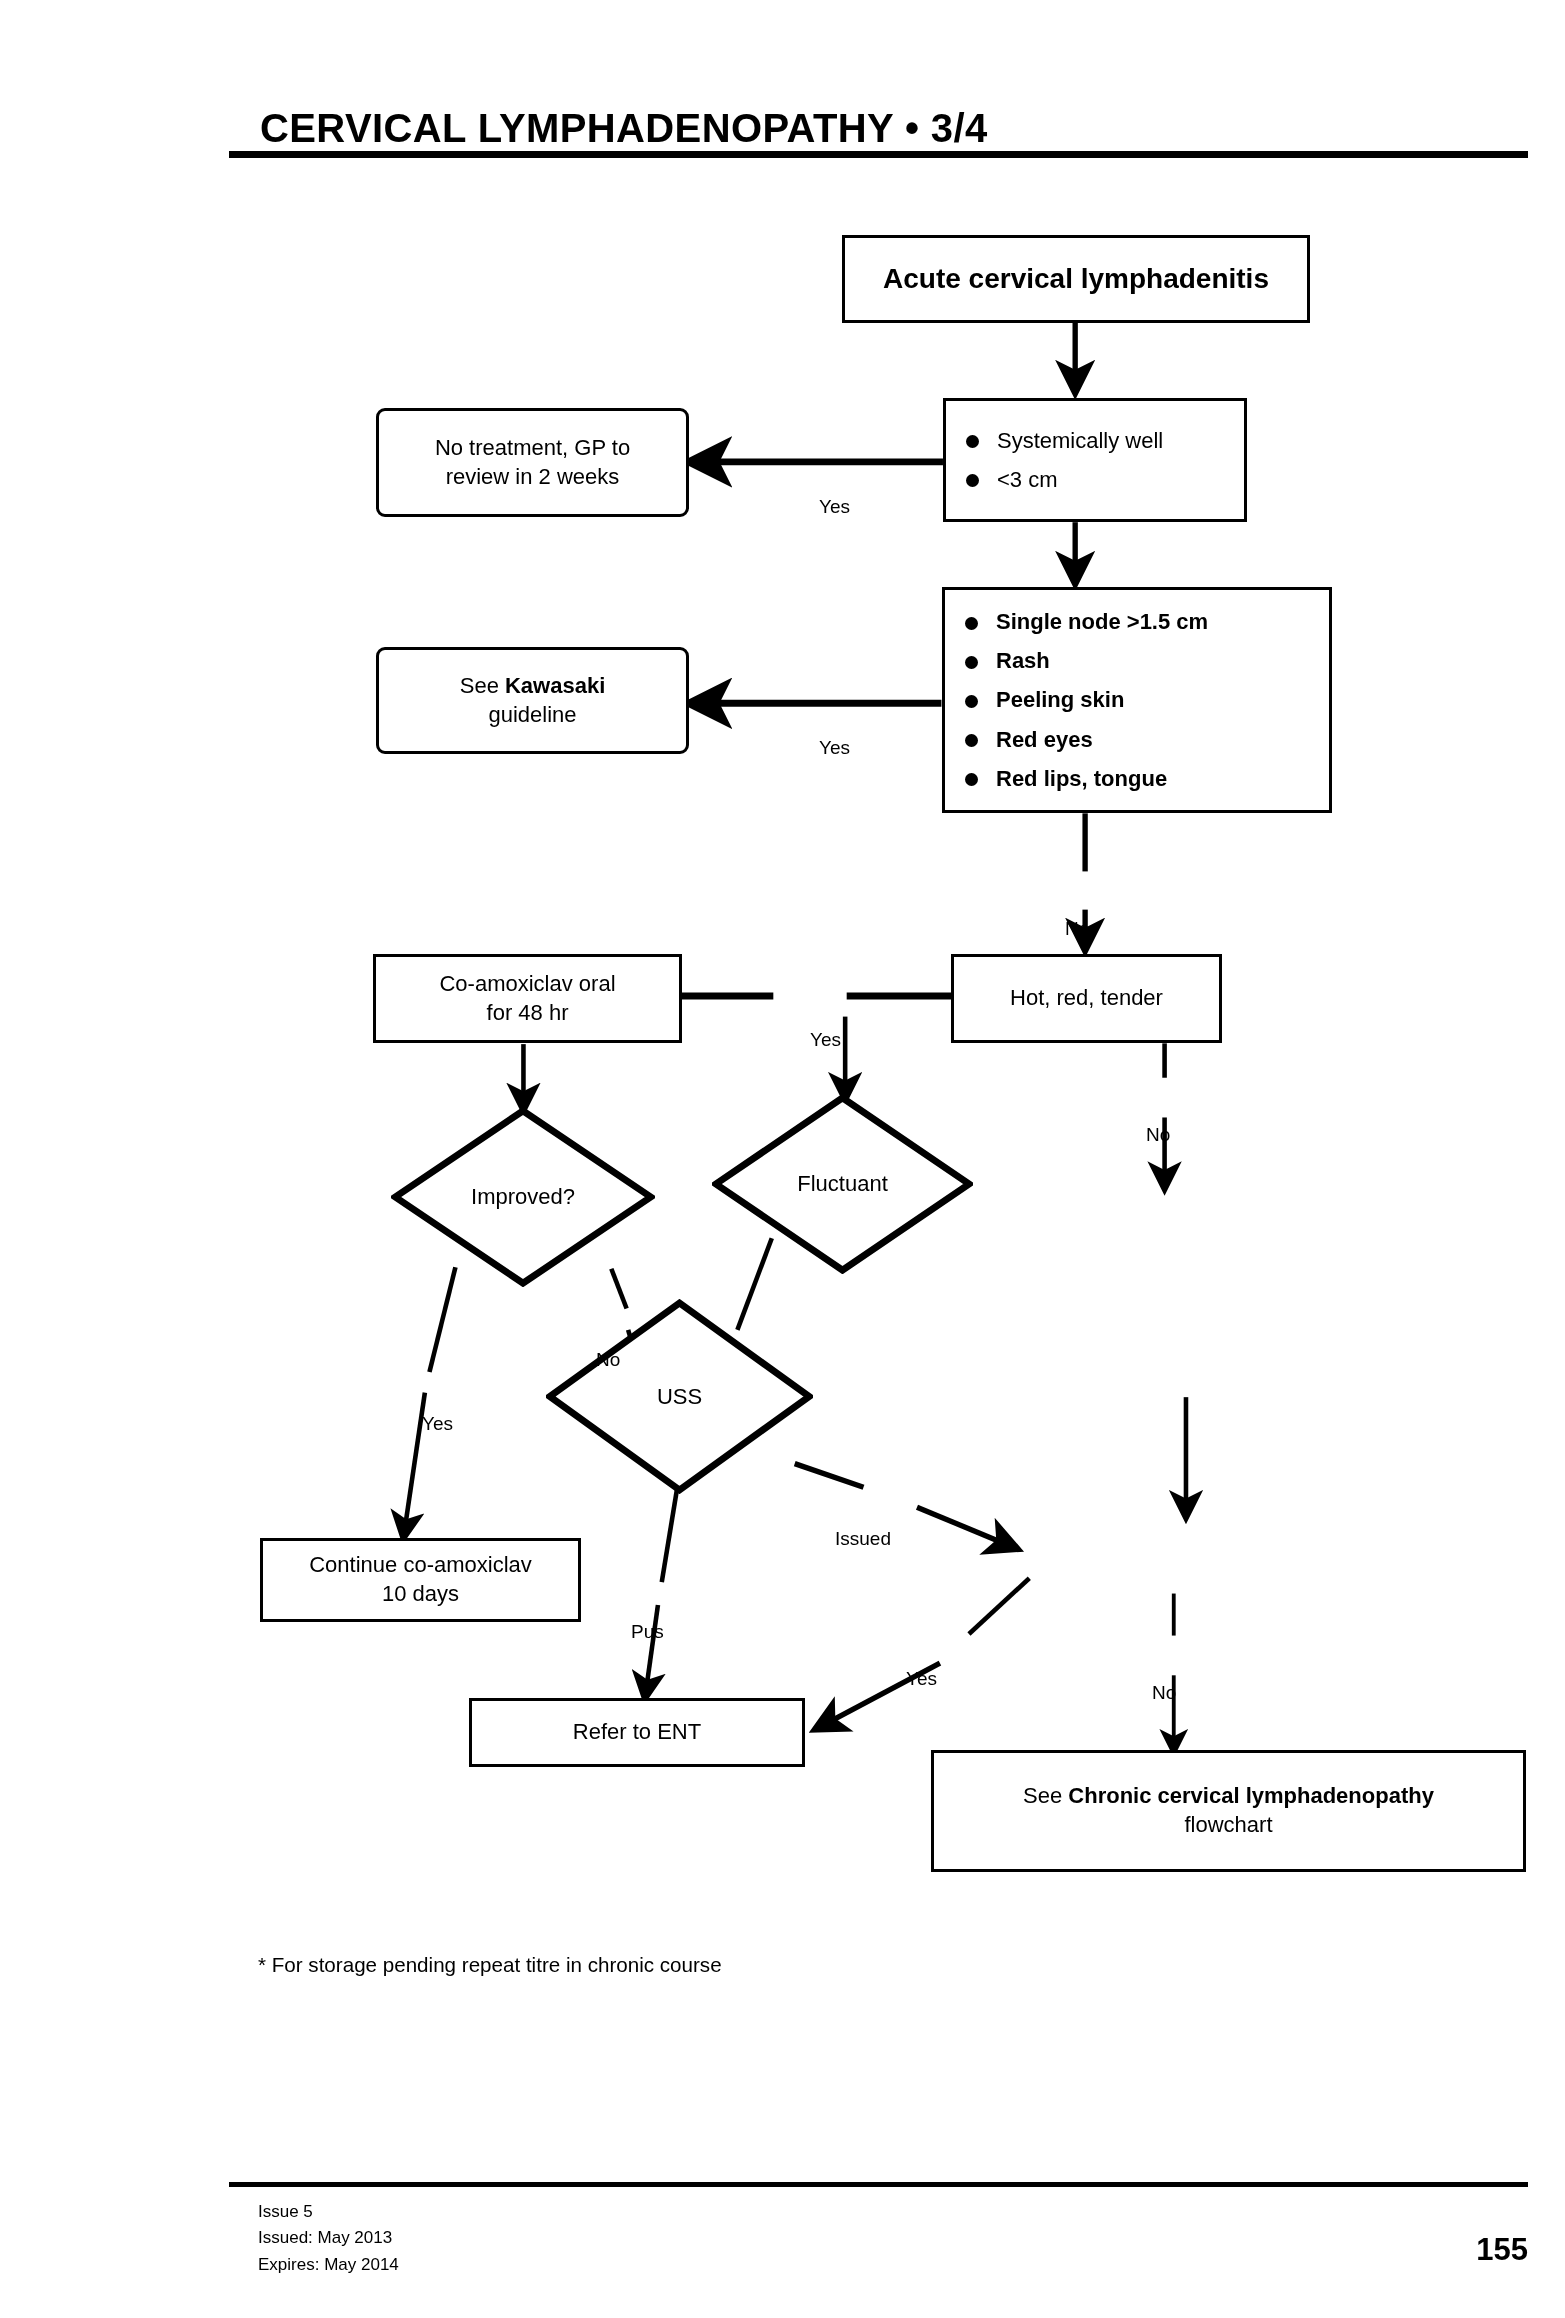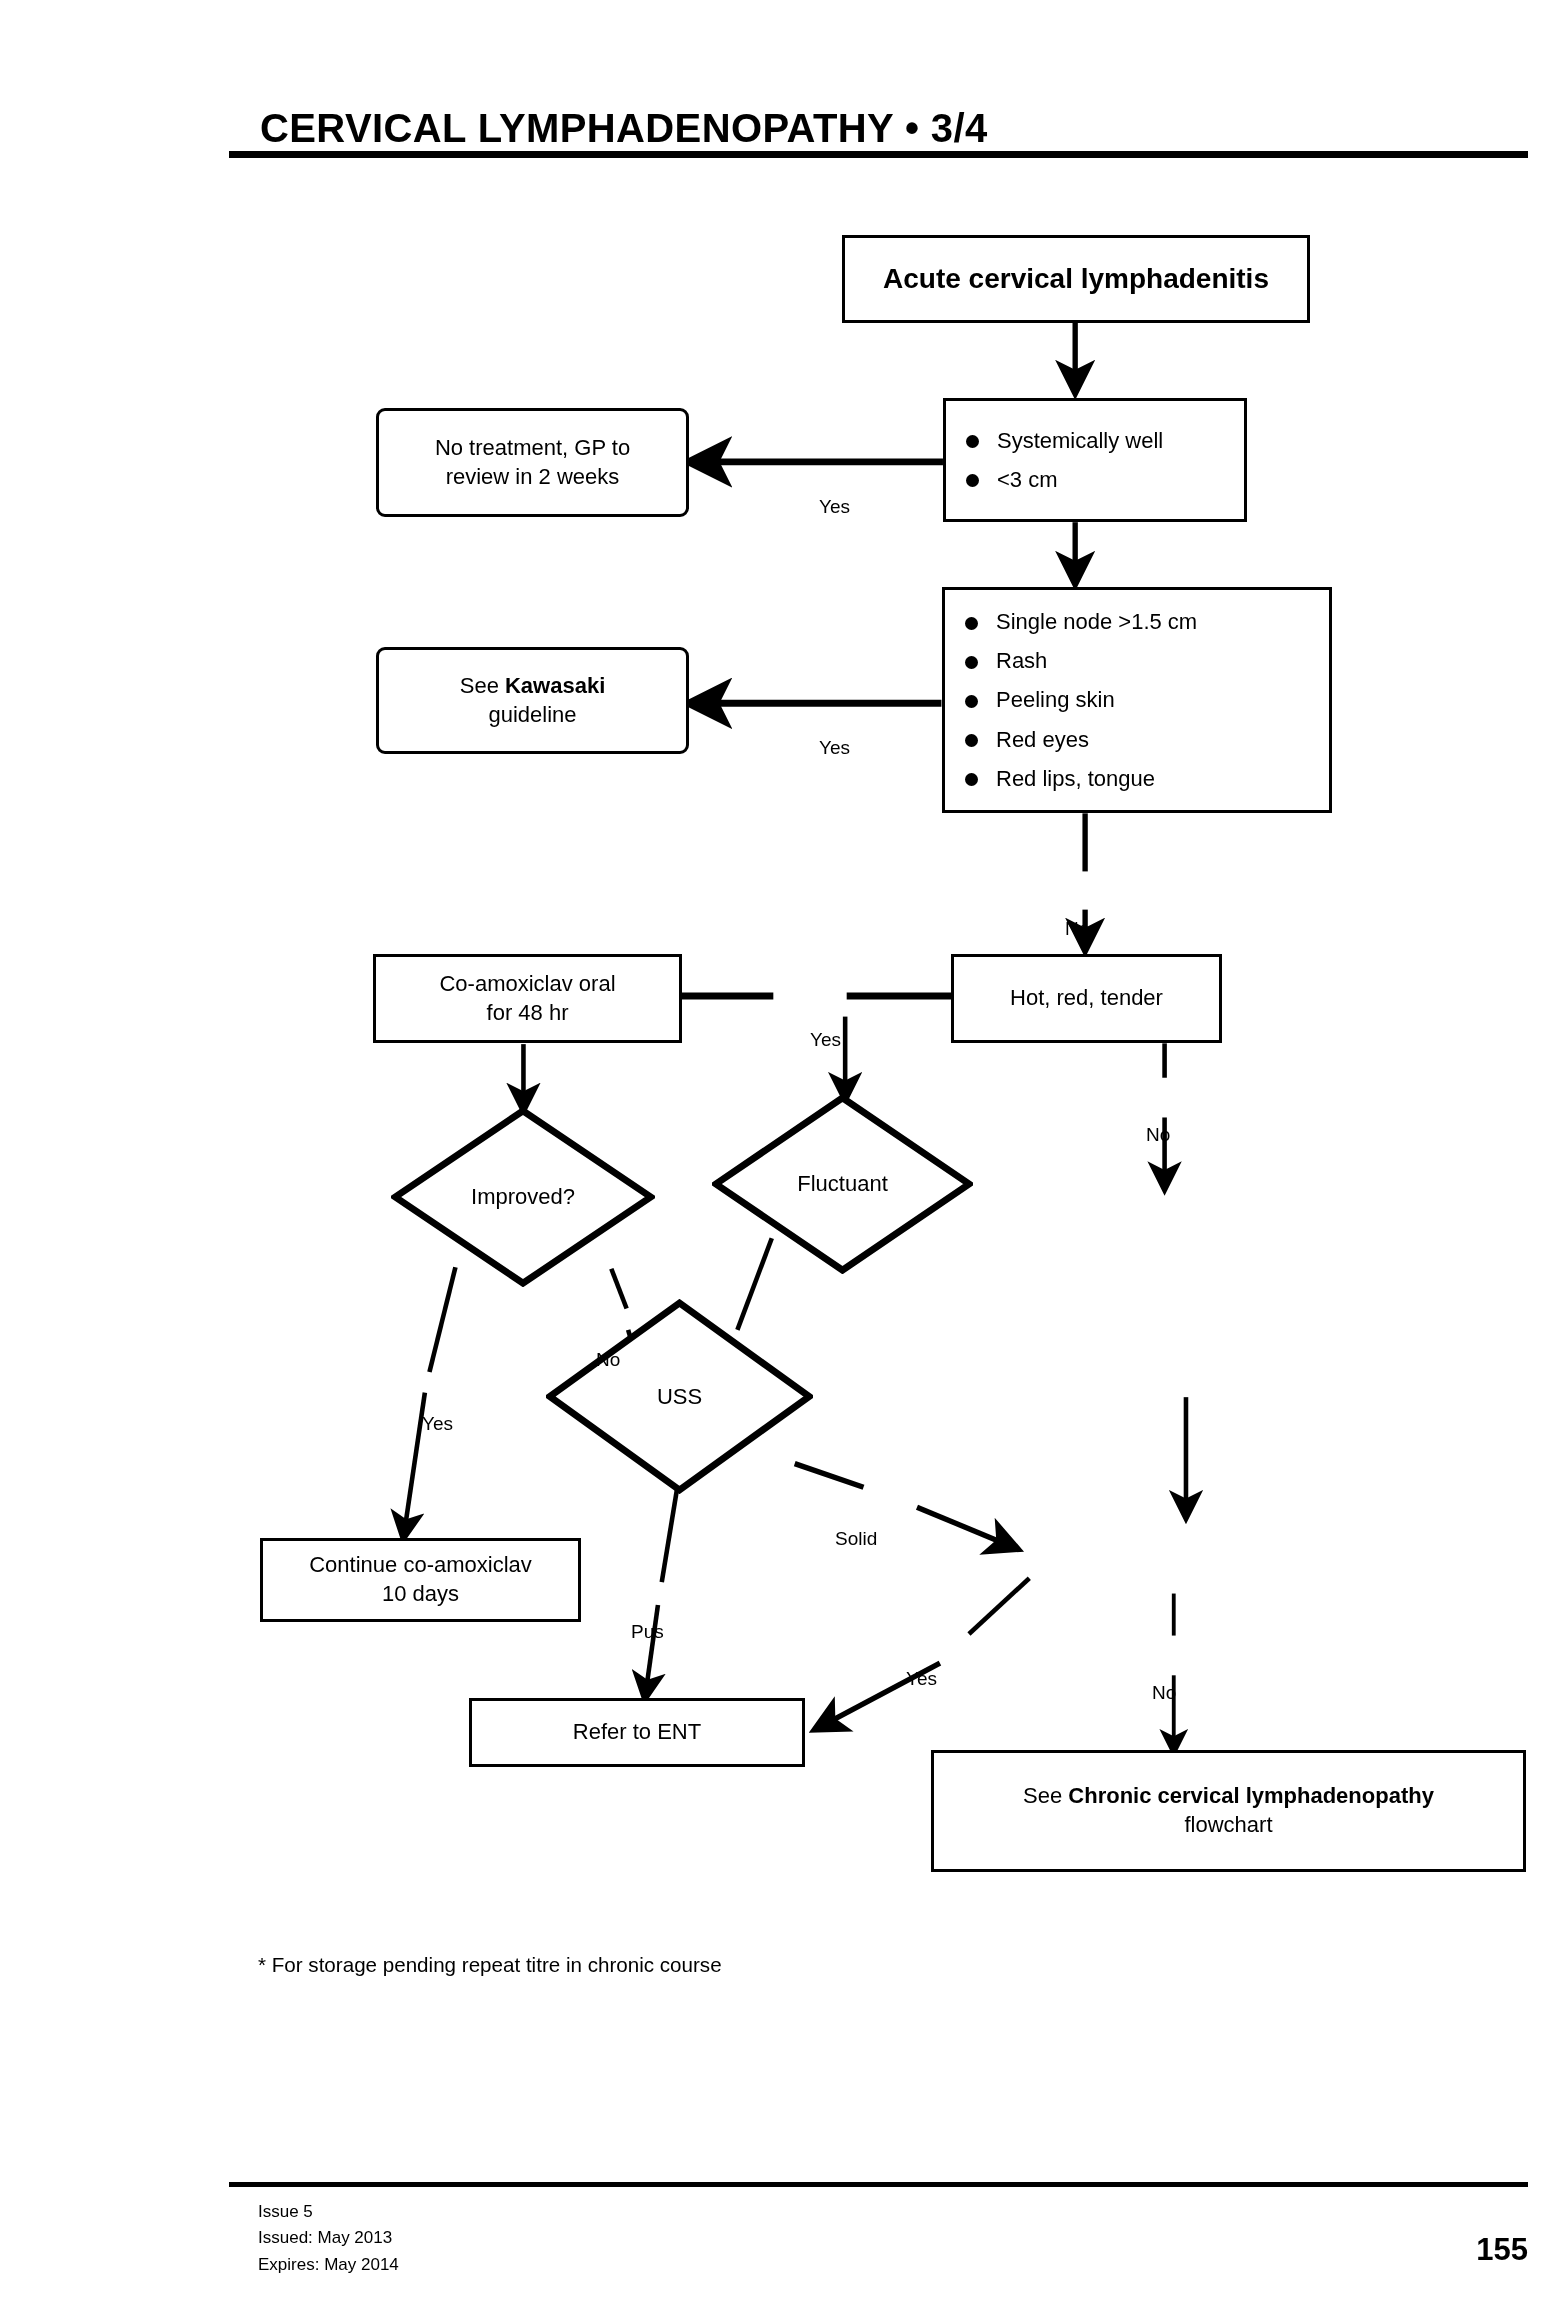--- a/index.html
+++ b/index.html
@@ -244,21 +244,21 @@
     </ul>
   </div>
 
   <div class="node rounded" style="left:376px; top:647px; width:313px; height:107px;">
     <span class="inner">
       <span>See </span><span class="bold">Kawasaki</span><br>
       <span>guideline</span>
     </span>
   </div>
 
-  <div class="node bullets" style="left:942px; top:587px; width:390px; height:226px;">
+  <div class="node bullets" style="left:942px; top:587px; width:390px; height:226px;font-weight:bold;">
     <ul>
       <li><span class="dot"></span><span>Single node &gt;1.5 cm</span></li>
       <li><span class="dot"></span><span>Rash</span></li>
       <li><span class="dot"></span><span>Peeling skin</span></li>
       <li><span class="dot"></span><span>Red eyes</span></li>
       <li><span class="dot"></span><span>Red lips, tongue</span></li>
     </ul>
   </div>
 
   <div class="node" style="left:373px; top:954px; width:309px; height:89px;">
@@ -326,21 +326,21 @@
   <div class="edge-label" style="left:1065px; top:873px;">No</div>
 
   <div class="edge-label" style="left:810px; top:984px;">Yes</div>
 
   <div class="edge-label" style="left:1146px; top:1079px;">No</div>
 
   <div class="edge-label" style="left:596px; top:1304px;">No</div>
 
   <div class="edge-label" style="left:422px; top:1368px;">Yes</div>
 
-  <div class="edge-label" style="left:835px; top:1483px;">Solid</div>
+  <div class="edge-label" style="left:835px; top:1483px;">Issued</div>
 
   <div class="edge-label" style="left:631px; top:1576px;">Pus</div>
 
   <div class="edge-label" style="left:906px; top:1623px;">Yes</div>
 
   <div class="edge-label" style="left:1152px; top:1637px;">No</div>
 
   <div class="footnote">* For storage pending repeat titre in chronic course</div>
 
   <div class="footer-rule"></div>

